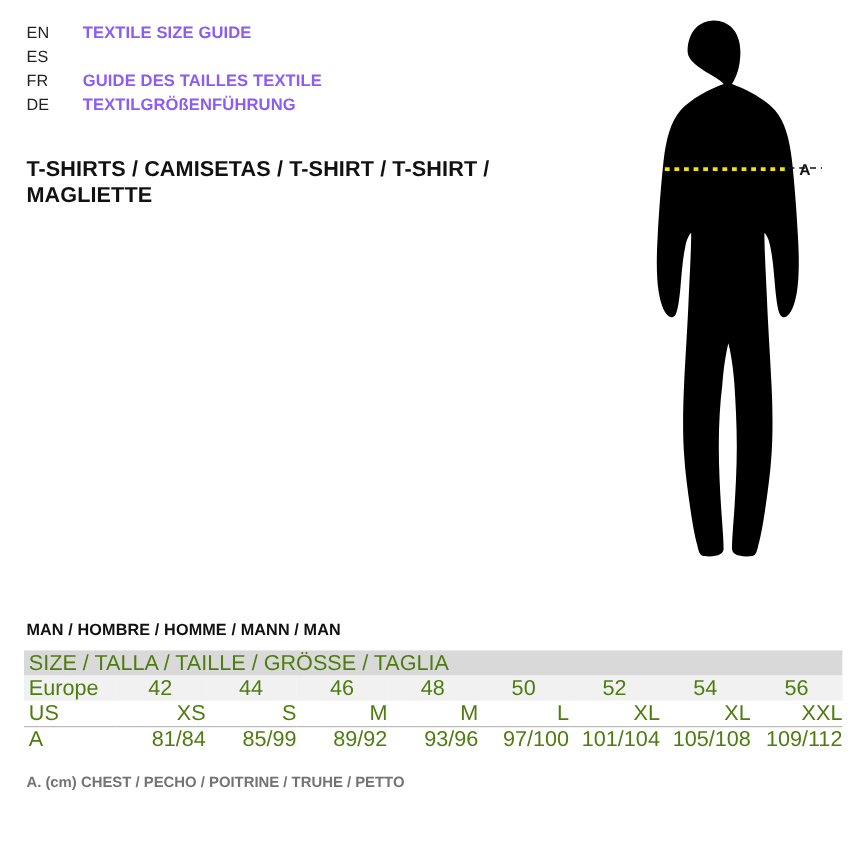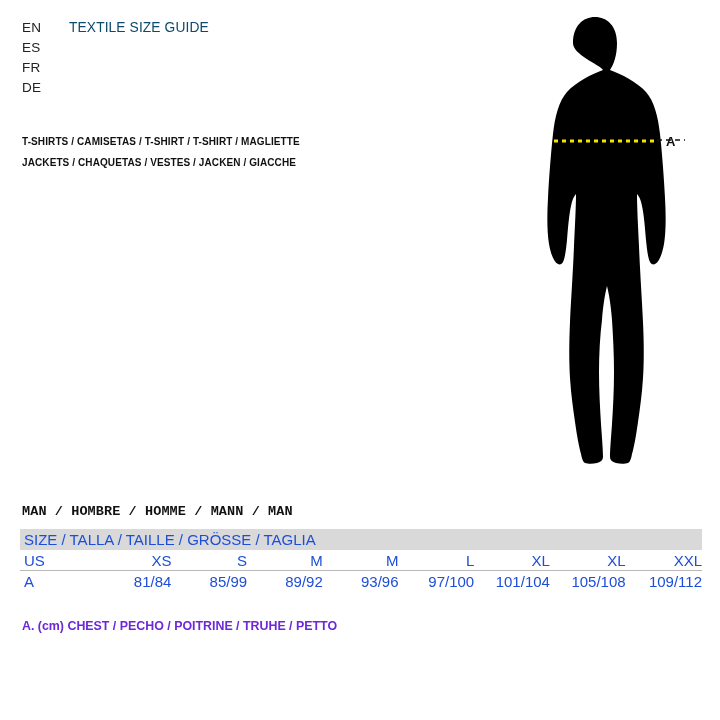--- a/index.html
+++ b/index.html
@@ -37,34 +37,34 @@
   }
   .lang-code {
     width: 47px;
     font-size: 13.5px;
     font-weight: 400;
     color: #222;
     letter-spacing: 0.2px;
   }
   .lang-title {
     font-size: 13.8px;
-    font-weight: 400;
-    color: #0c4a6e;
+    font-weight: 700;
+    color: #8b5cf6;
     letter-spacing: 0.1px;
   }
 
   
   .garment-block {
     position: absolute;
     top: 131px;
     left: 22px;
     width: 460px;
   }
   .garment-line {
-    font-size: 10px;
+    font-size: 18px;
     font-weight: 700;
     color: #111;
     line-height: 21px;
     letter-spacing: 0.1px;
   }
 
   
   .figure-wrap {
     position: absolute;
     left: 470px;
@@ -88,33 +88,32 @@
   .table-section {
     position: absolute;
     left: 20px;
     top: 500px;
     width: 682px;
   }
   .man-heading {
     font-size: 13.5px;
     font-weight: 700;
     color: #111;
-    margin: 4px 0 10px 2px;
+    margin: 17px 0 10px 2px;
     letter-spacing: 0.1px;
-    font-family: Liberation Mono, monospace;
   }
   table.size-table {
     border-collapse: collapse;
     width: 682px;
     table-layout: fixed;
   }
   table.size-table td, table.size-table th {
-    font-size: 15px;
+    font-size: 18px;
     font-weight: 400;
-    color: #1d4ed8;
+    color: #4d7c0f;
     padding: 0;
     height: 20px;
     text-align: center;
     vertical-align: middle;
   }
   table.size-table td.rowhead, table.size-table th.rowhead {
     text-align: left;
     padding-left: 4px;
     width: 92px;
   }
@@ -128,51 +127,52 @@
     background: #f1f1f1;
   }
   tr.plain td {
     background: #ffffff;
     text-align: right;
   }
   tr.rule-top td {
     border-top: 1px solid #b9b9b9;
   }
   .footnote {
-    margin-top: 28px;
+    margin-top: 18px;
     margin-left: 2px;
     font-size: 12.4px;
     font-weight: 700;
-    color: #6d28d9;
+    color: #737373;
   }
 </style>
 </head>
 <body>
 
 <div class="page">
 
   <div class="lang-block">
     <div class="lang-row">
       <span class="lang-code">EN</span>
       <span class="lang-title">TEXTILE SIZE GUIDE</span>
     </div>
     <div class="lang-row">
       <span class="lang-code">ES</span>
     </div>
     <div class="lang-row">
       <span class="lang-code">FR</span>
+      <span class="lang-title">GUIDE DES TAILLES TEXTILE</span>
     </div>
     <div class="lang-row">
       <span class="lang-code">DE</span>
+      <span class="lang-title">TEXTILGRÖßENFÜHRUNG</span>
     </div>
   </div>
 
   <div class="garment-block">
     <div class="garment-line">T-SHIRTS / CAMISETAS / T-SHIRT / T-SHIRT / MAGLIETTE</div>
-    <div class="garment-line">JACKETS / CHAQUETAS / VESTES / JACKEN / GIACCHE</div>
   </div>
 
   <div class="figure-wrap">
     <svg width="240" height="470" viewBox="0 0 240 470">
 
       <path fill="#000000" d="
         M 103,33
         C 103,16 113,7 125,7
         C 137,7 147,16 147,33
         C 147,45 144,54 140,60
@@ -231,20 +231,31 @@
 
   <div class="table-section">
     <div class="man-heading">MAN / HOMBRE / HOMME / MANN / MAN</div>
 
     <table class="size-table">
       <tbody>
         <tr class="header-row">
           <td class="rowhead" colspan="9">SIZE / TALLA / TAILLE / GRÖSSE / TAGLIA</td>
         </tr>
 
+        <tr class="shade">
+          <td class="rowhead">Europe</td>
+          <td>42</td>
+          <td>44</td>
+          <td>46</td>
+          <td>48</td>
+          <td>50</td>
+          <td>52</td>
+          <td>54</td>
+          <td>56</td>
+        </tr>
 
         <tr class="plain">
           <td class="rowhead">US</td>
           <td>XS</td>
           <td>S</td>
           <td>M</td>
           <td>M</td>
           <td>L</td>
           <td>XL</td>
           <td>XL</td>

